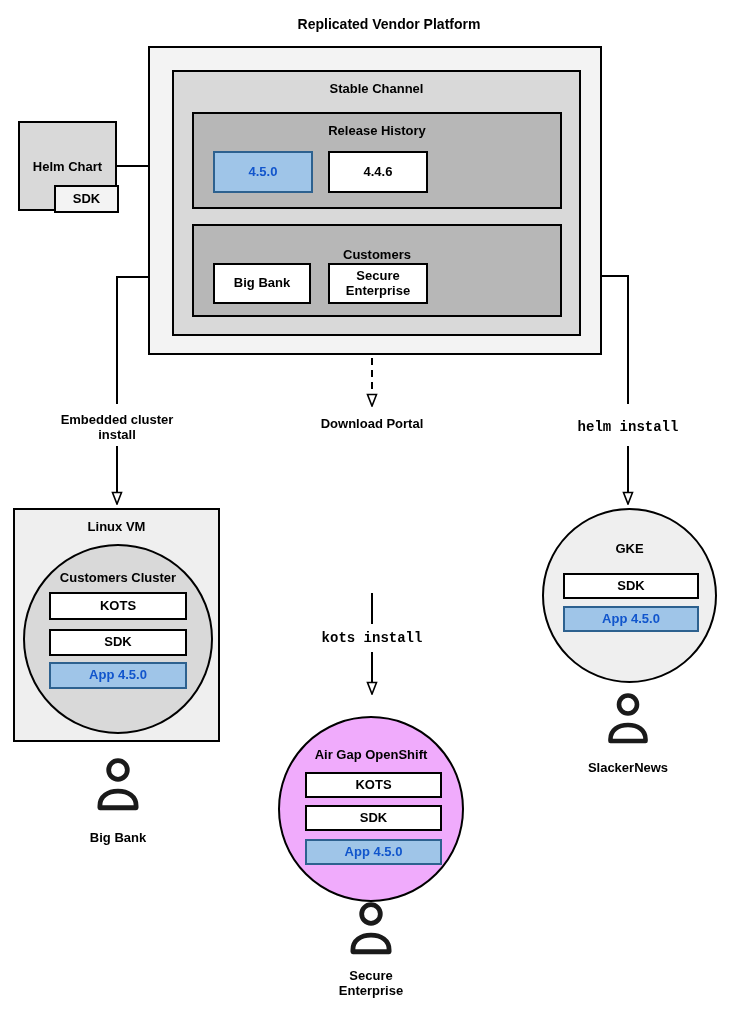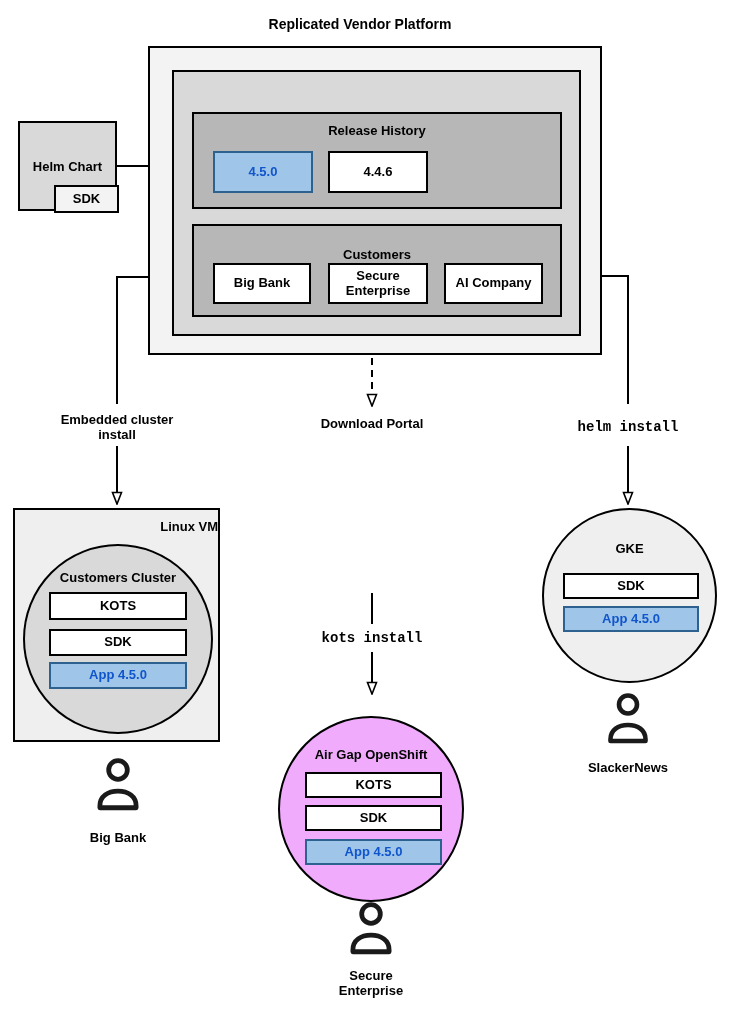--- a/index.html
+++ b/index.html
@@ -15,21 +15,21 @@
     display:flex; align-items:center; justify-content:center;
     font-weight:bold; font-size:13px; text-align:center; line-height:1.12;
   }
   .blue { background:#9fc5e8; border-color:#2d618f; color:#1155cc; }
   .mono { font-family:"Liberation Mono", "DejaVu Sans Mono", monospace; font-weight:bold; font-size:14px; }
   .circle { border-radius:50%; }
   svg.connectors { position:absolute; left:0; top:0; pointer-events:none; }
   .head-lbl { position:absolute; left:0; right:0; text-align:center; font-weight:bold; font-size:13px; }
 
   
-  #diagram-title   { left:133px; top:16px;  width:454px;text-align:center; }
+  #diagram-title   { left:162px; top:16px;  width:454px;text-align:center; }
   #platform        { left:148px; top:46px;  width:454px; height:309px; background:#f3f3f3; }
   #stable          { left:22px;  top:22px;  width:409px; height:266px; background:#d9d9d9; }
   #stable-lbl      { top:9px; }
   #release-history { left:18px;  top:40px;  width:370px; height:97px;  background:#b7b7b7; }
   #rh-lbl          { top:9px; }
   #rel-450         { left:19px;  top:37px;  width:100px; height:42px; }
   #rel-446         { left:134px; top:37px;  width:100px; height:42px; }
   #customers       { left:18px;  top:152px; width:370px; height:93px;  background:#b7b7b7; }
   #cust-lbl        { top:9px;margin-top:12px; }
   #cust-bigbank    { left:19px;  top:37px;  width:98px;  height:41px; }
@@ -37,21 +37,21 @@
   #cust-ai         { left:250px; top:37px;  width:99px;  height:41px; }
 
   
   #helm-chart      { left:18px;  top:121px; width:99px;  height:90px; background:#d9d9d9; }
   #helm-lbl        { top:36px; }
   #helm-sdk        { left:34px;  top:62px;  width:65px;  height:28px; background:#f3f3f3; }
 
   
   #install-left    { left:47px;  top:412px; width:140px; }
   #linux-vm        { left:13px;  top:508px; width:207px; height:234px; background:#efefef; }
-  #vm-lbl          { top:9px;text-align:right; }
+  #vm-lbl          { top:9px; }
   #ec-circle       { left:8px;   top:34px;  width:190px; height:190px; background:#d9d9d9; }
   #ec-lbl          { left:8px;   top:60px;  width:190px; }
   #ec-kots         { left:34px;  top:82px;  width:138px; height:28px; }
   #ec-sdk          { left:34px;  top:119px; width:138px; height:27px; }
   #ec-app          { left:34px;  top:152px; width:138px; height:27px; }
   #user-bigbank-ic { left:93px;  top:757px; width:50px;  height:58px; }
   #user-bigbank-lb { left:58px;  top:830px; width:120px; }
 
   
   #portal-lbl      { left:302px; top:416px; width:140px; }
@@ -95,32 +95,32 @@
     <line x1="372" y1="593" x2="372" y2="624" stroke="#000" stroke-width="2"></line>
     <line x1="372" y1="652" x2="372" y2="694" stroke="#000" stroke-width="2" marker-end="url(#oarrow)"></line>
     <polyline points="537,276 628,276 628,404" fill="none" stroke="#000" stroke-width="2"></polyline>
     <line x1="628" y1="446" x2="628" y2="504" stroke="#000" stroke-width="2" marker-end="url(#oarrow)"></line>
   </svg>
 
   <div id="diagram-title" class="abs lbl" style="font-size:14px;">Replicated Vendor Platform</div>
 
   <div id="platform" class="box">
     <div id="stable" class="box">
+      <div id="stable-lbl" class="head-lbl">Stable Channel</div>
 
       <div id="release-history" class="box">
         <div id="rh-lbl" class="head-lbl">Release History</div>
         <div id="rel-450" class="cell blue">4.5.0</div>
         <div id="rel-446" class="cell">4.4.6</div>
       </div>
 
       <div id="customers" class="box">
         <div id="cust-lbl" class="head-lbl">Customers</div>
         <div id="cust-bigbank" class="cell">Big Bank</div>
         <div id="cust-secure" class="cell">Secure Enterprise</div>
-        <div id="cust-ai" class="cell">AI Company</div>
       </div>
     </div>
   </div>
 
   <div id="helm-chart" class="box">
     <div id="helm-lbl" class="head-lbl">Helm Chart</div>
     <div id="helm-sdk" class="cell" style="background:#f3f3f3;">SDK</div>
   </div>
 
   <div id="install-left" class="abs lbl">Embedded cluster install</div>

